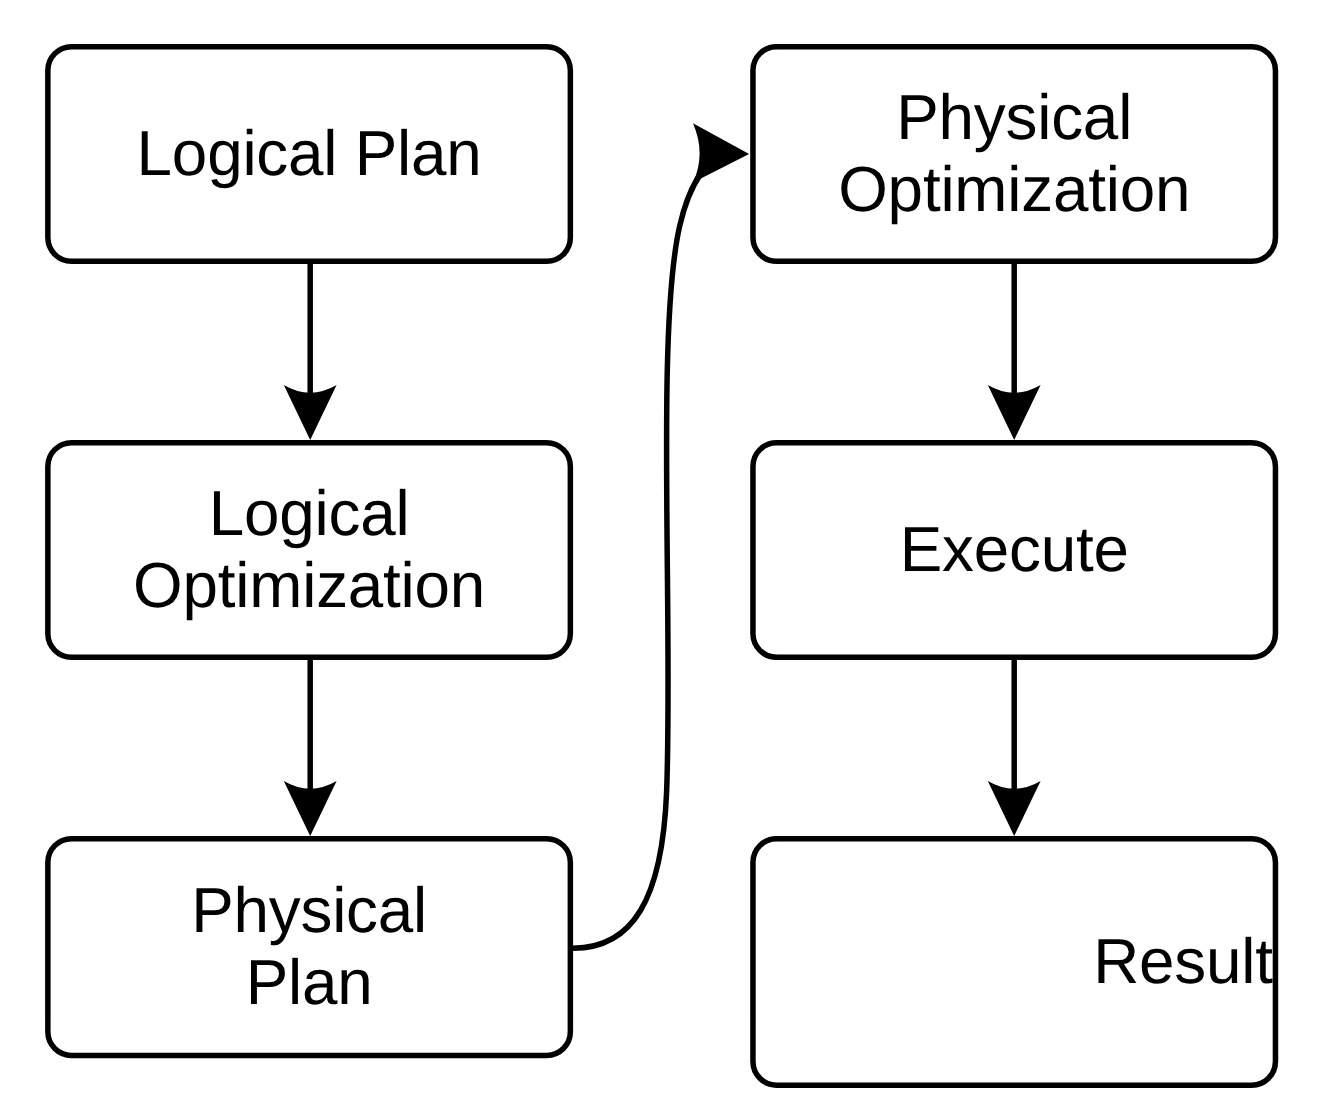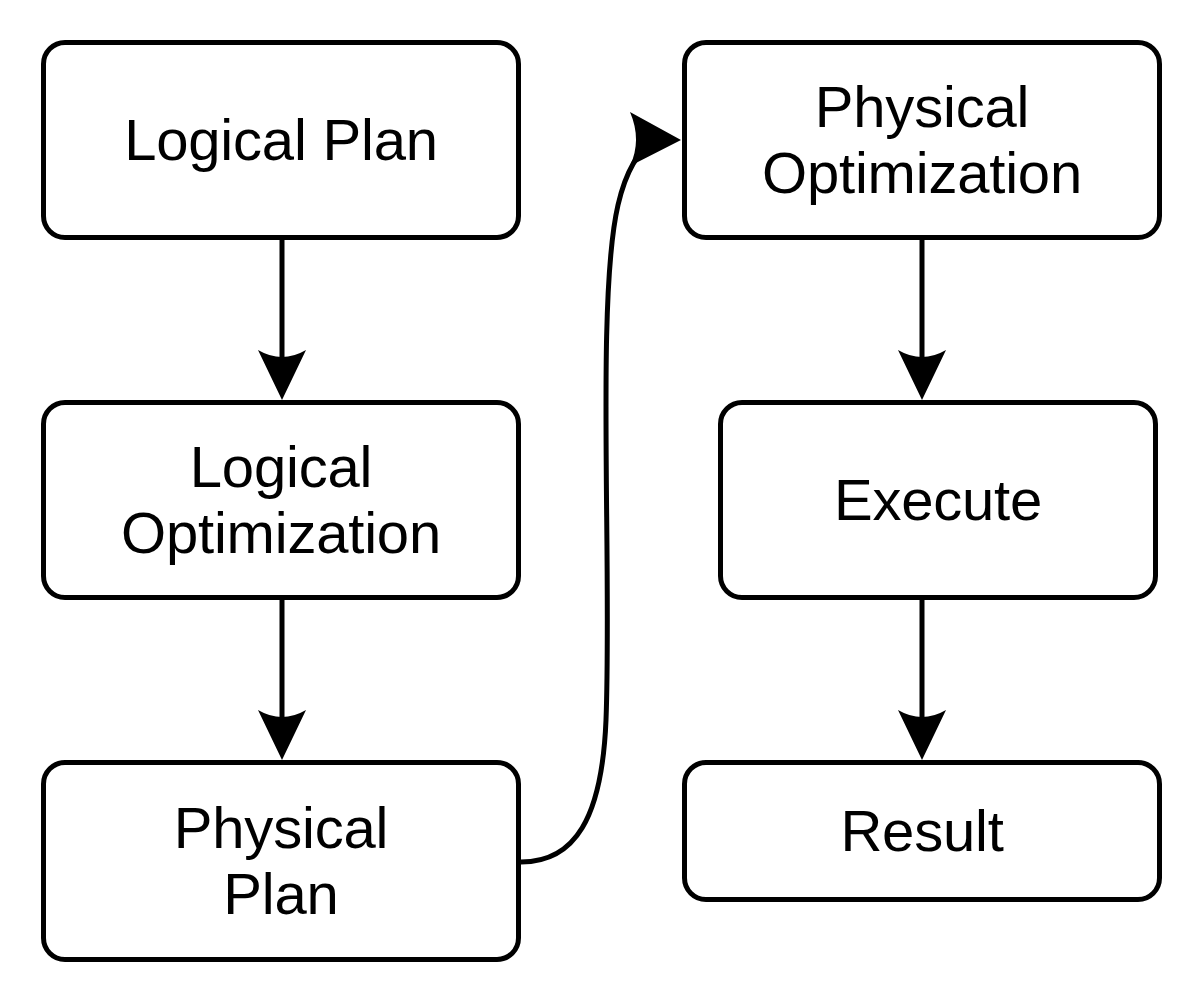--- a/index.html
+++ b/index.html
@@ -45,22 +45,22 @@
     white-space: pre-line;
     letter-spacing: -0.2px;
     user-select: none;
   }
   
   #node-logical-plan        { left: 41px;  top: 40px;  width: 480px; height: 200px; }
   #node-logical-optimization{ left: 41px;  top: 400px; width: 480px; height: 200px; align-items: center; }
   #node-physical-plan       { left: 41px;  top: 760px; width: 480px; height: 202px; }
   
   #node-physical-optimization { left: 682px; top: 40px;  width: 480px; height: 200px; }
-  #node-execute               { left: 682px; top: 400px; width: 440px; height: 200px; margin-left: 36px; }
-  #node-result                { left: 682px; top: 760px; width: 480px; height: 142px; }
+  #node-execute               { left: 682px; top: 400px; width: 480px; height: 200px; }
+  #node-result                { left: 682px; top: 760px; width: 480px; height: 229px; justify-content: flex-end; }
 </style>
 </head>
 <body>
 
 <div id="diagram-canvas">
 
   <svg id="flow-svg" viewBox="0 0 1204 1004" aria-hidden="true">
 
     <g>
       <line x1="282" y1="240" x2="282" y2="372" stroke="#000000" stroke-width="5"></line>

